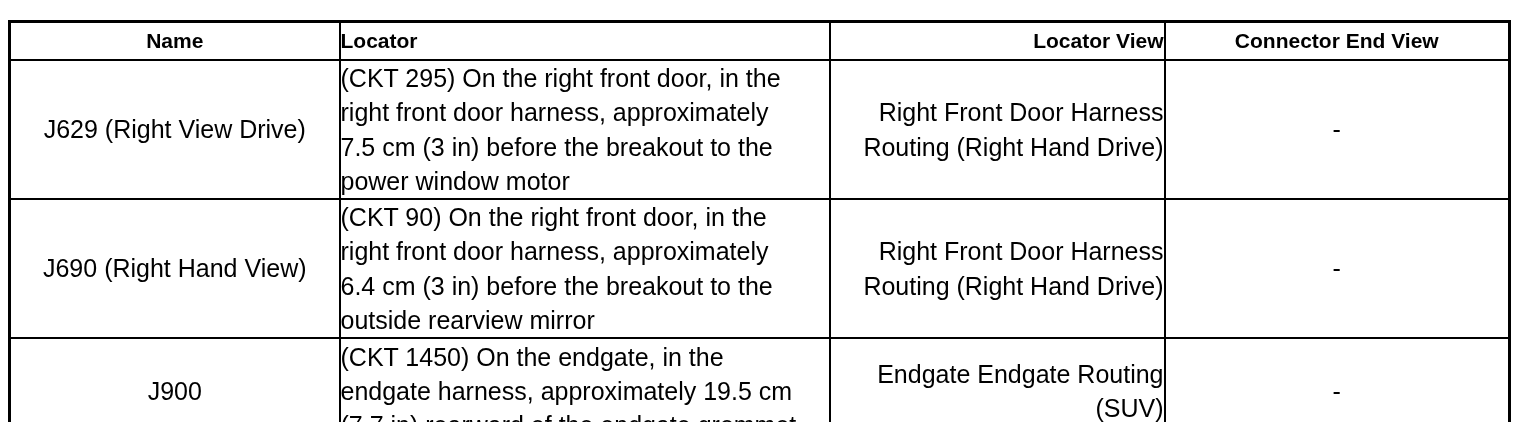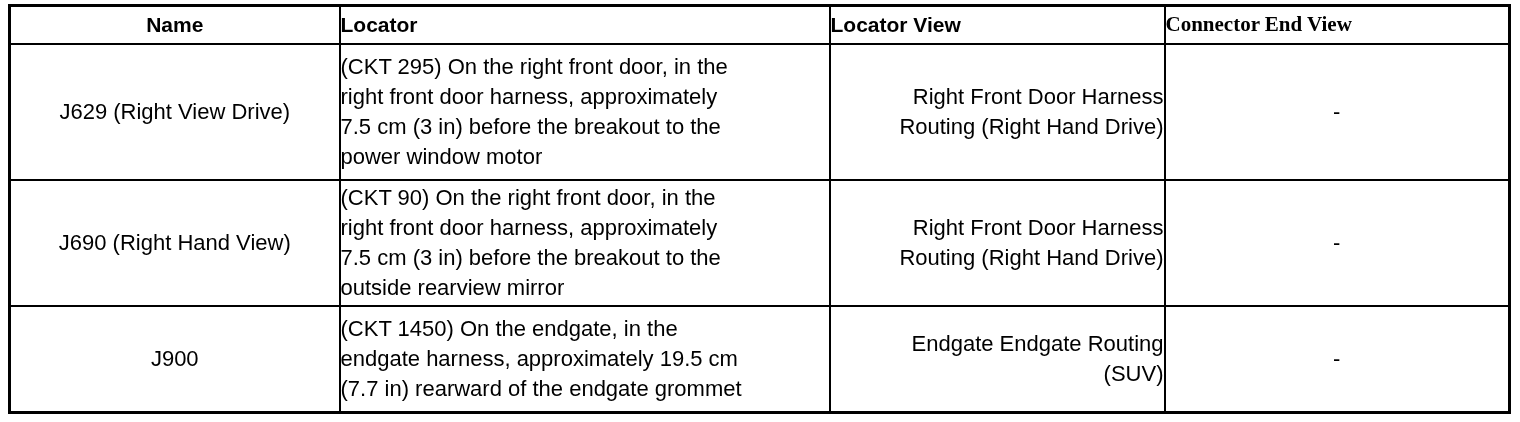--- a/index.html
+++ b/index.html
@@ -12,21 +12,21 @@
     height: 422px;
     font-family: "Liberation Sans", sans-serif;
     color: #000000;
     overflow: hidden;
   }
   .sheet {
     position: relative;
     width: 1214px;
     height: 422px;
     box-sizing: border-box;
-    padding: 4px 8px 6px 8px;
+    padding: 20px 8px 6px 8px;
   }
   table.data-table {
     border-collapse: collapse;
     table-layout: fixed;
     width: 1500px;
     margin: 0;
     border: 3px solid #000000;
   }
   table.data-table th,
   table.data-table td {
@@ -41,25 +41,25 @@
   col.c-cev  { width: 345px; }
 
   thead th {
     height: 36px;
     font-size: 21px;
     font-weight: bold;
     line-height: 1.1;
   }
   th.th-name { text-align: center; }
   th.th-location { text-align: left; padding-left: 8px; }
-  th.th-locator { text-align: left; margin-left: 44px; }
-  th.th-cev { text-align: left; font-family: Liberation Serif, serif; }
+  th.th-locator { text-align: right; margin-left: 44px; }
+  th.th-cev { text-align: center; }
 
   tbody td {
-    font-size: 22px;
+    font-size: 25px;
     line-height: 1.37;
   }
   td.cell-name {
     text-align: center;
     padding: 6px 6px;
   }
   td.cell-location {
     text-align: left;
     padding: 8px 6px 8px 8px;
   }
@@ -116,21 +116,21 @@
           <span class="locator-text">Right Front Door Harness
 Routing (Right Hand Drive)</span>
         </td>
         <td class="cell-cev">-</td>
       </tr>
       <tr class="row-2">
         <td class="cell-name">J690 (Right Hand View)</td>
         <td class="cell-location">
           <span class="loc-text">(CKT 90) On the right front door, in the
 right front door harness, approximately
-7.5 cm (3 in) before the breakout to the
+6.4 cm (3 in) before the breakout to the
 outside rearview mirror</span>
         </td>
         <td class="cell-locator">
           <span class="locator-text">Right Front Door Harness
 Routing (Right Hand Drive)</span>
         </td>
         <td class="cell-cev">-</td>
       </tr>
       <tr class="row-3">
         <td class="cell-name">J900</td>

